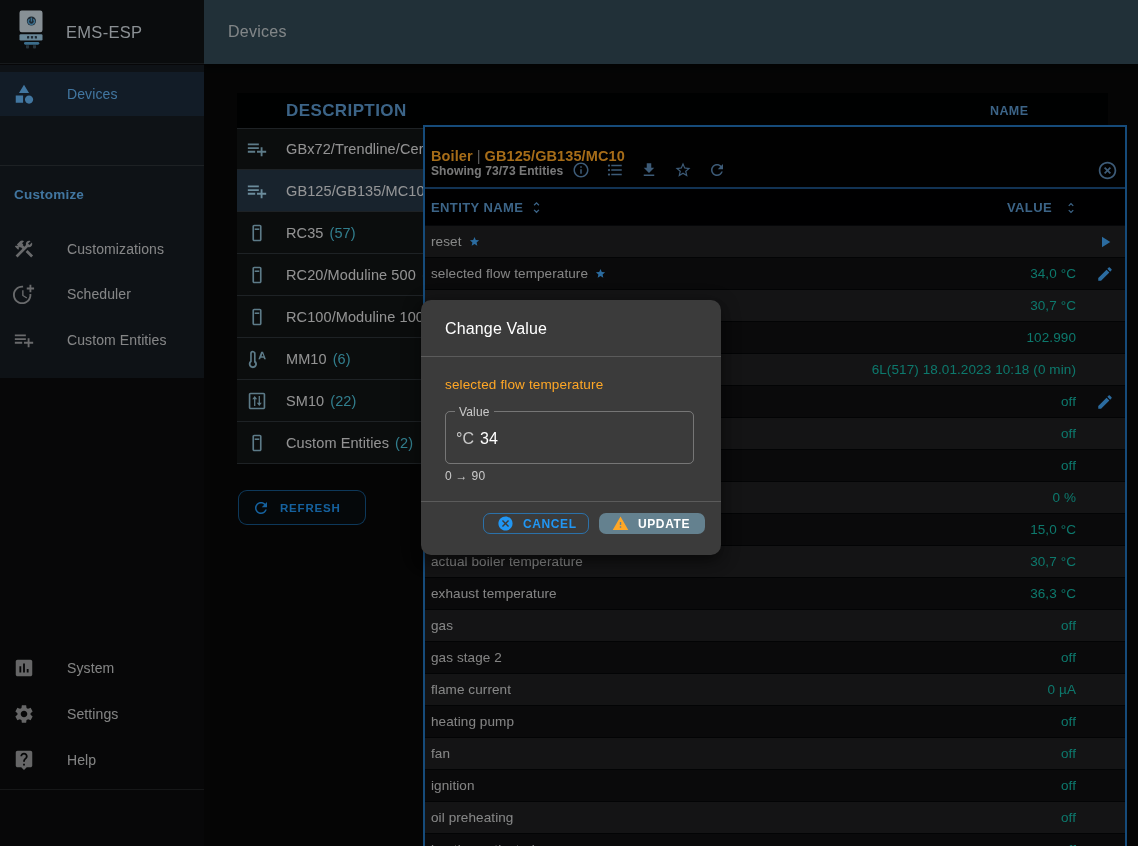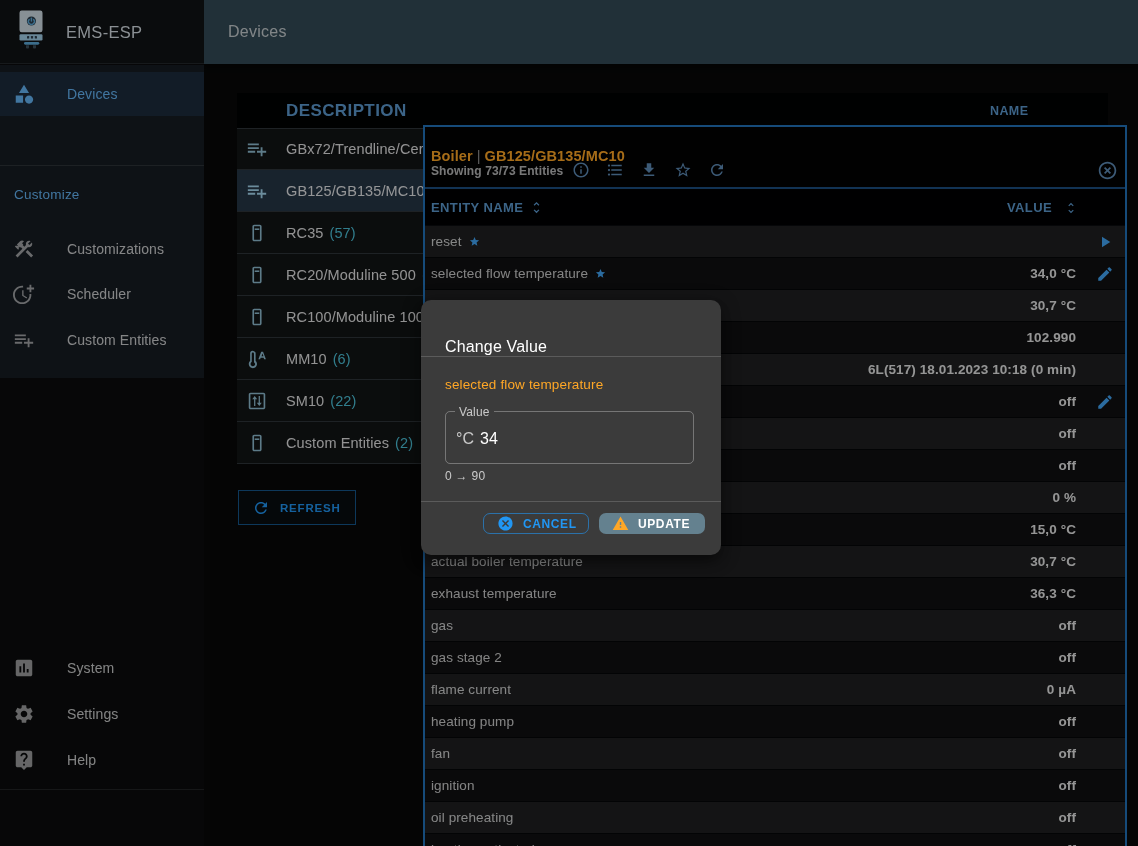--- a/index.html
+++ b/index.html
@@ -21,38 +21,38 @@
   .sb-brand { position:absolute; left:66px; top:0; height:64px; display:flex; align-items:center;
     color:#d6dee3; font-size:16.5px; font-weight:500; letter-spacing:.3px; }
   .sb-nav { position:absolute; left:0; top:65px; width:204px; height:313px; background:#161c22; }
   .sb-item { position:absolute; left:0; width:204px; height:44px; display:flex; align-items:center; cursor:pointer; }
   .sb-item .ic { position:absolute; left:13px; width:22px; height:22px; fill:rgba(255,255,255,.6); }
   .sb-item .lbl { position:absolute; left:67px; font-size:14px; color:rgba(255,255,255,.78); letter-spacing:.1px; }
   .sb-item.sel { background:#1d2b3c; }
   .sb-item.sel .ic { fill:#64b5f6; }
   .sb-item.sel .lbl { color:#64b5f6; }
   .sb-div { position:absolute; left:0; width:204px; height:0; border-top:1px solid rgba(255,255,255,.1); }
-  .sb-subheader { position:absolute; left:14px; color:#64b5f6; font-size:13.5px; font-weight:400; letter-spacing:.2px; }
+  .sb-subheader { position:absolute; left:14px; color:#64b5f6; font-size:13.5px; font-weight:700; letter-spacing:.2px; }
 
   
   .main { position:absolute; left:204px; top:64px; width:934px; height:782px; background:#080909; z-index:1; }
   .dtable { position:absolute; left:33px; top:29px; width:871px; }
   .dhead { height:35px; background:#010203; display:flex; align-items:center; position:relative; }
   .dhead .h1 { position:absolute; left:49px; color:#5c9ad0; font-size:17px; font-weight:700; letter-spacing:.4px; }
   .dhead .h2 { position:absolute; left:753px; color:#5c9ad0; font-size:12.5px; font-weight:700; letter-spacing:.4px; }
   .drow { height:42px; display:flex; align-items:center; position:relative; border-bottom:1px solid #2f3539; background:#121415; }
   .drow:first-of-type { border-top:1px solid #2f3539; }
   .drow.sel { background:#263646; }
   .drow.sel .ic { fill:#a5d8f0; }
   .drow .ic { position:absolute; left:9px; width:22px; height:22px; fill:#8fbdd1; }
   .drow .nm { position:absolute; left:49px; white-space:nowrap; font-size:14.5px; font-weight:500;
     color:rgba(255,255,255,.87); letter-spacing:.1px; }
   .drow .nm .cnt { color:#4cc2d9; font-weight:400; margin-left:6px; }
-  .refresh-btn { position:absolute; left:34px; top:426px; width:118px; height:35px;
-    border:1px solid rgba(33,150,243,.55); border-radius:0; background:rgba(33,150,243,.03);
+  .refresh-btn { position:absolute; left:34px; top:426px; width:128px; height:35px;
+    border:1px solid rgba(33,150,243,.55); border-radius:9px; background:rgba(33,150,243,.03);
     display:flex; align-items:center; cursor:pointer;text-align:right; }
   .refresh-btn .ic { position:absolute; left:13px; width:18px; height:18px; fill:#2196f3; }
   .refresh-btn .lbl { position:absolute; left:41px; color:#2196f3; font-size:11.5px; font-weight:600; letter-spacing:.8px; }
 
   
   .epanel { position:absolute; left:423px; top:125px; width:704px; height:734px;
     background:#020203; border:2px solid #2273bc; z-index:4; overflow:hidden; }
   .ep-title { position:absolute; left:6px; top:5px; font-size:14.5px; font-weight:600; color:#ffa726; letter-spacing:.1px;margin-top:16px; }
   .ep-title .sep { color:rgba(255,255,255,.55); font-weight:400; padding:0 4px; }
   .ep-sub { position:absolute; left:6px; top:34px; height:18px; }
@@ -65,32 +65,32 @@
   .ehead .hn { margin-left:6px; color:#5c9ad0; font-size:13px; font-weight:700; letter-spacing:.4px; }
   .ehead .sort { width:15px; height:15px; fill:#5c9ad0; margin-left:6px; cursor:pointer; }
   .ehead .hv { position:absolute; right:73px; color:#5c9ad0; font-size:13px; font-weight:700; letter-spacing:.4px; }
   .ehead .sortv { position:absolute; right:47px; width:14px; height:14px; fill:#5c9ad0; cursor:pointer; }
   .ebody { position:absolute; left:0; top:99px; width:700px; }
   .erow { height:32px; display:flex; align-items:center; position:relative; border-bottom:1px solid #060708; }
   .erow:nth-child(odd) { background:#1f2021; }
   .erow:nth-child(even) { background:#101011; }
   .erow .en { position:absolute; left:6px; display:flex; align-items:center; font-size:13.5px; color:rgba(255,255,255,.78); letter-spacing:.1px; white-space:nowrap; }
   .erow .star { width:11px; height:11px; fill:#42a5f5; margin-left:7px; }
-  .erow .ev { position:absolute; right:49px; font-size:13.5px; font-weight:700; color:#e5e5e5;
+  .erow .ev { position:absolute; right:49px; font-size:13.5px; font-weight:400; color:#14b8a6;
     letter-spacing:.1px; white-space:nowrap; }
   .erow .act { position:absolute; right:11px; width:18px; height:18px; fill:#42a5f5; cursor:pointer; }
 
   
   .backdrop { position:absolute; left:0; top:0; width:1138px; height:846px; background:rgba(0,0,0,.35); z-index:10; }
 
   
   .dialog { position:absolute; left:421px; top:300px; width:300px; height:255px; background:#3b3b3b;
     border-radius:10px; z-index:20;
     box-shadow:0 8px 14px -4px rgba(0,0,0,.45), 0 4px 18px 2px rgba(0,0,0,.28); }
-  .dlg-title { position:absolute; left:24px; top:20px; font-size:16px; font-weight:500; color:#fff; letter-spacing:.15px;margin-top:18px; }
+  .dlg-title { position:absolute; left:24px; top:20px; font-size:16px; font-weight:500; color:#fff; letter-spacing:.15px; }
   .dlg-div1 { position:absolute; left:0; top:56px; width:300px; border-top:1px solid #5b5b5b; }
   .dlg-entity { position:absolute; left:24px; top:77px; font-size:13.5px; color:#ffa726; letter-spacing:.15px; }
   .dlg-input { position:absolute; left:24px; top:111px; width:249px; height:53px;
     border:1px solid rgba(255,255,255,.3); border-radius:5px; }
   .dlg-input-label { position:absolute; left:9px; top:-7px; padding:0 4px; background:#3b3b3b;
     font-size:12px; color:rgba(255,255,255,.72); letter-spacing:.15px; }
   .dlg-adorn { position:absolute; left:10px; top:18px; font-size:16px; color:rgba(255,255,255,.72); }
   .dlg-value { position:absolute; left:34px; top:18px; font-size:16px; font-weight:500; color:#fff; }
   .dlg-helper { position:absolute; left:24px; top:169px; font-size:12px; color:rgba(255,255,255,.72); letter-spacing:.3px; }
   .dlg-div2 { position:absolute; left:0; top:201px; width:300px; border-top:1px solid #5b5b5b; }

